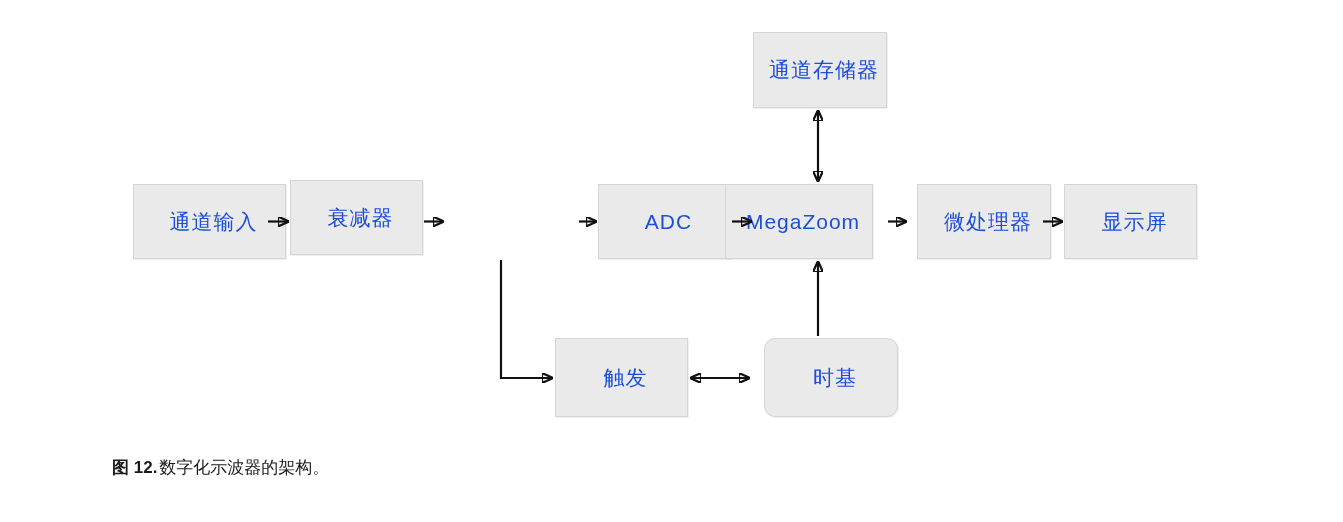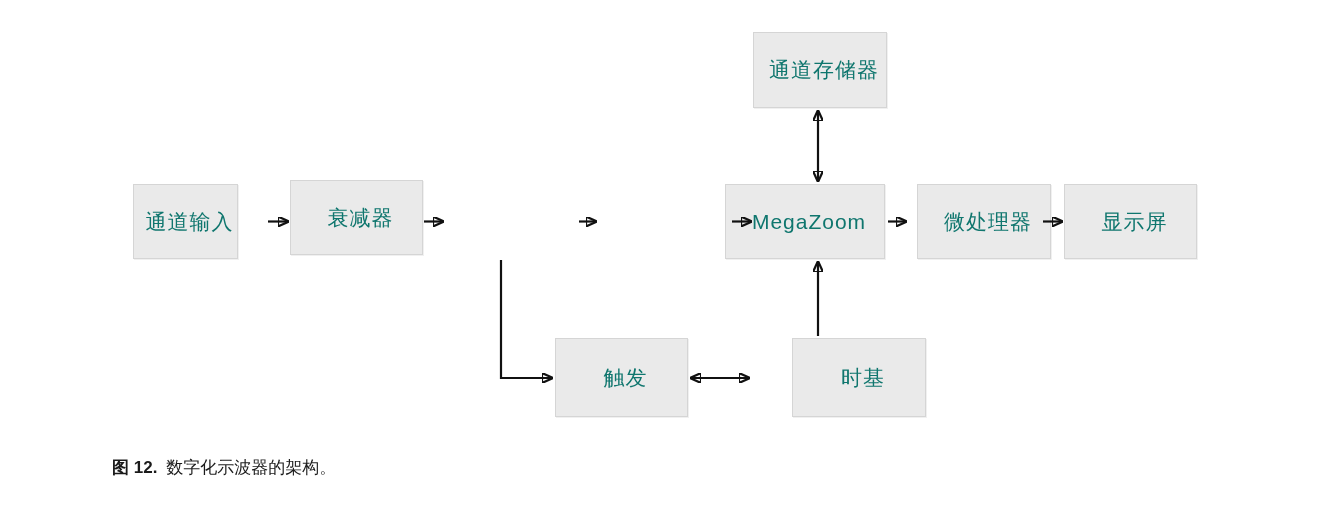--- a/index.html
+++ b/index.html
@@ -18,21 +18,21 @@
   .node {
     position: absolute;
     box-sizing: border-box;
     background: #eaeaea;
     border: 1px solid #d5d5d5;
     box-shadow: 1px 1px 0 rgba(0,0,0,0.06);
     display: flex;
     align-items: center;
     justify-content: center;
     font-size: 21px;
-    color: #0f766e;
+    color: #1d4ed8;
     letter-spacing: 1px;
     white-space: nowrap;
     padding-left: 8px;
   }
   .connector-layer {
     position: absolute;
     left: 0;
     top: 0;
     pointer-events: none;
   }
@@ -43,38 +43,39 @@
   }
   .caption {
     position: absolute;
     left: 112px;
     top: 456px;
     font-size: 17px;
     color: #1a1a1a;
   }
   .caption .fig-label {
     font-weight: bold;
-    margin-right: 9px;
+    margin-right: 2px;
   }
 </style>
 </head>
 <body>
 
 <div class="canvas">
 
   <div class="node" style="left:753px; top:32px; width:134px; height:76px;">通道存储器</div>
 
-  <div class="node" style="left:133px; top:184px; width:105px; height:75px;">通道输入</div>
+  <div class="node" style="left:133px; top:184px; width:153px; height:75px;">通道输入</div>
   <div class="node" style="left:290px; top:180px; width:133px; height:75px;">衰减器</div>
-  <div class="node" style="left:725px; top:184px; width:160px; height:75px;">MegaZoom</div>
+  <div class="node" style="left:598px; top:184px; width:133px; height:75px;">ADC</div>
+  <div class="node" style="left:725px; top:184px; width:148px; height:75px;">MegaZoom</div>
   <div class="node" style="left:908px; top:184px; width:134px; height:75px;margin-left:9px;">微处理器</div>
   <div class="node" style="left:1064px; top:184px; width:133px; height:75px;">显示屏</div>
 
   <div class="node" style="left:555px; top:338px; width:133px; height:79px;">触发</div>
-  <div class="node" style="left:792px; top:338px; width:134px; height:79px;">时基</div>
+  <div class="node" style="left:764px; top:338px; width:134px; height:79px;border-radius:11px;">时基</div>
 
   <svg class="connector-layer" width="1343" height="522" viewBox="0 0 1343 522">
     <defs>
       <marker id="ah" markerWidth="11" markerHeight="10" refX="10" refY="5" orient="auto-start-reverse" markerUnits="userSpaceOnUse">
         <path d="M0,0 L11,5 L0,10 Z" fill="#111111" stroke="none"></path>
       </marker>
     </defs>
 
     <line x1="268" y1="221.5" x2="288" y2="221.5" marker-end="url(#ah)"></line>
     <line x1="424" y1="221.5" x2="443" y2="221.5" marker-end="url(#ah)"></line>

